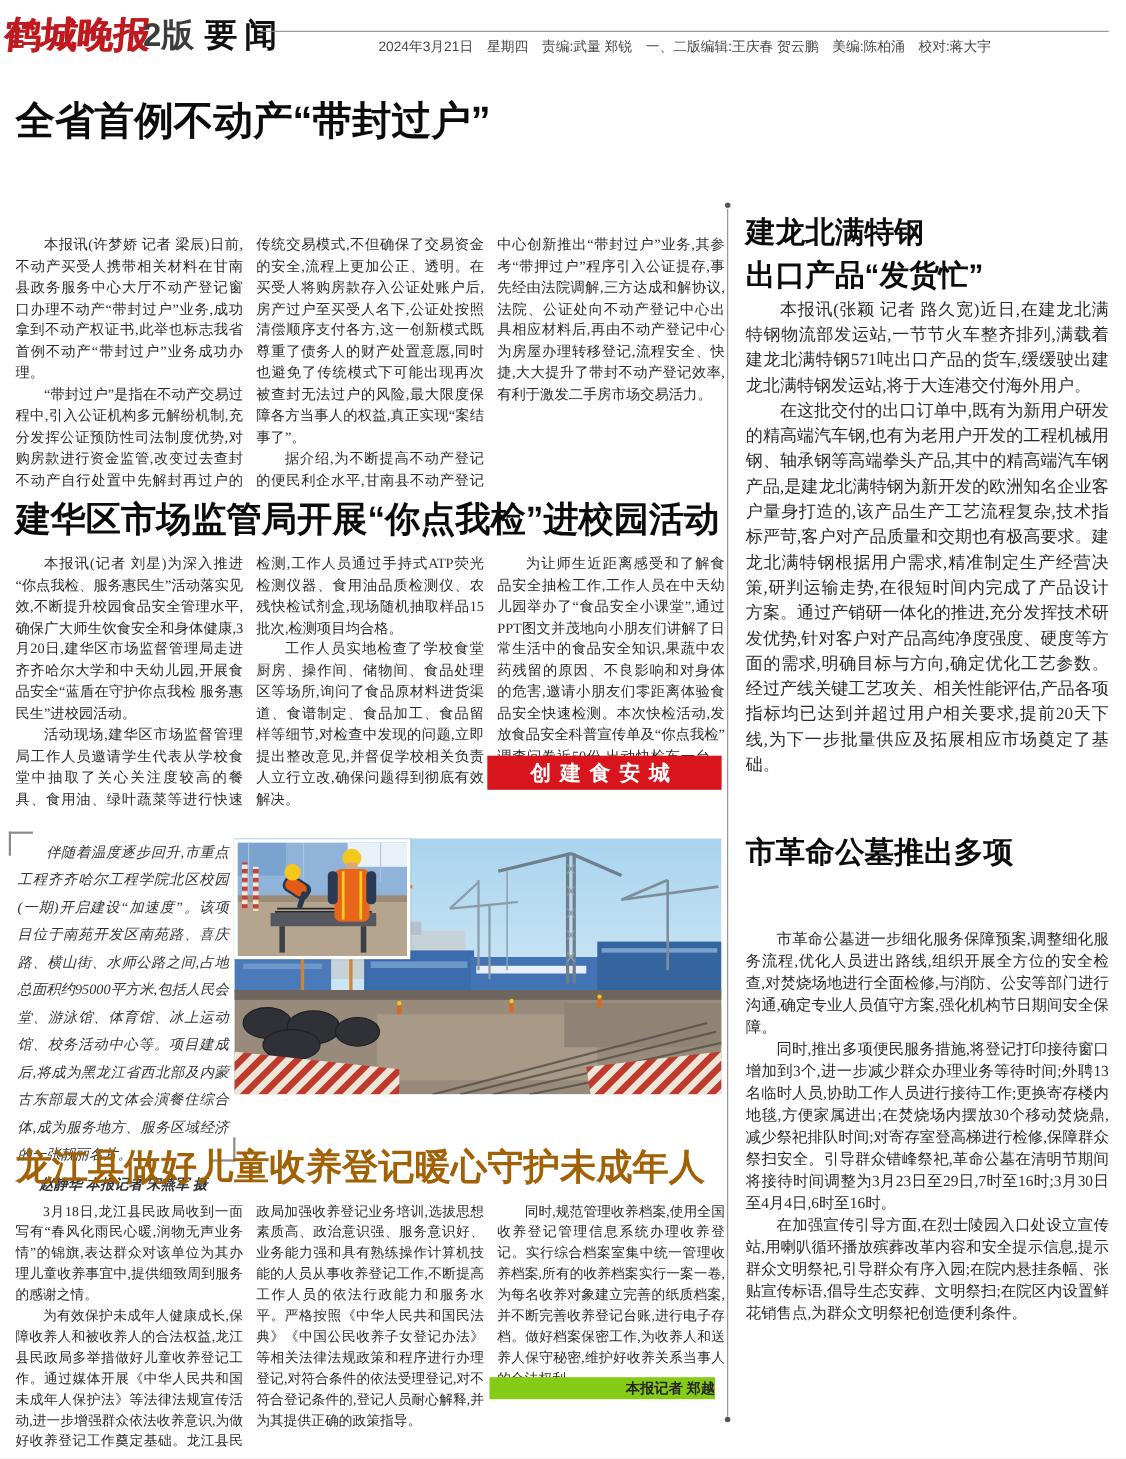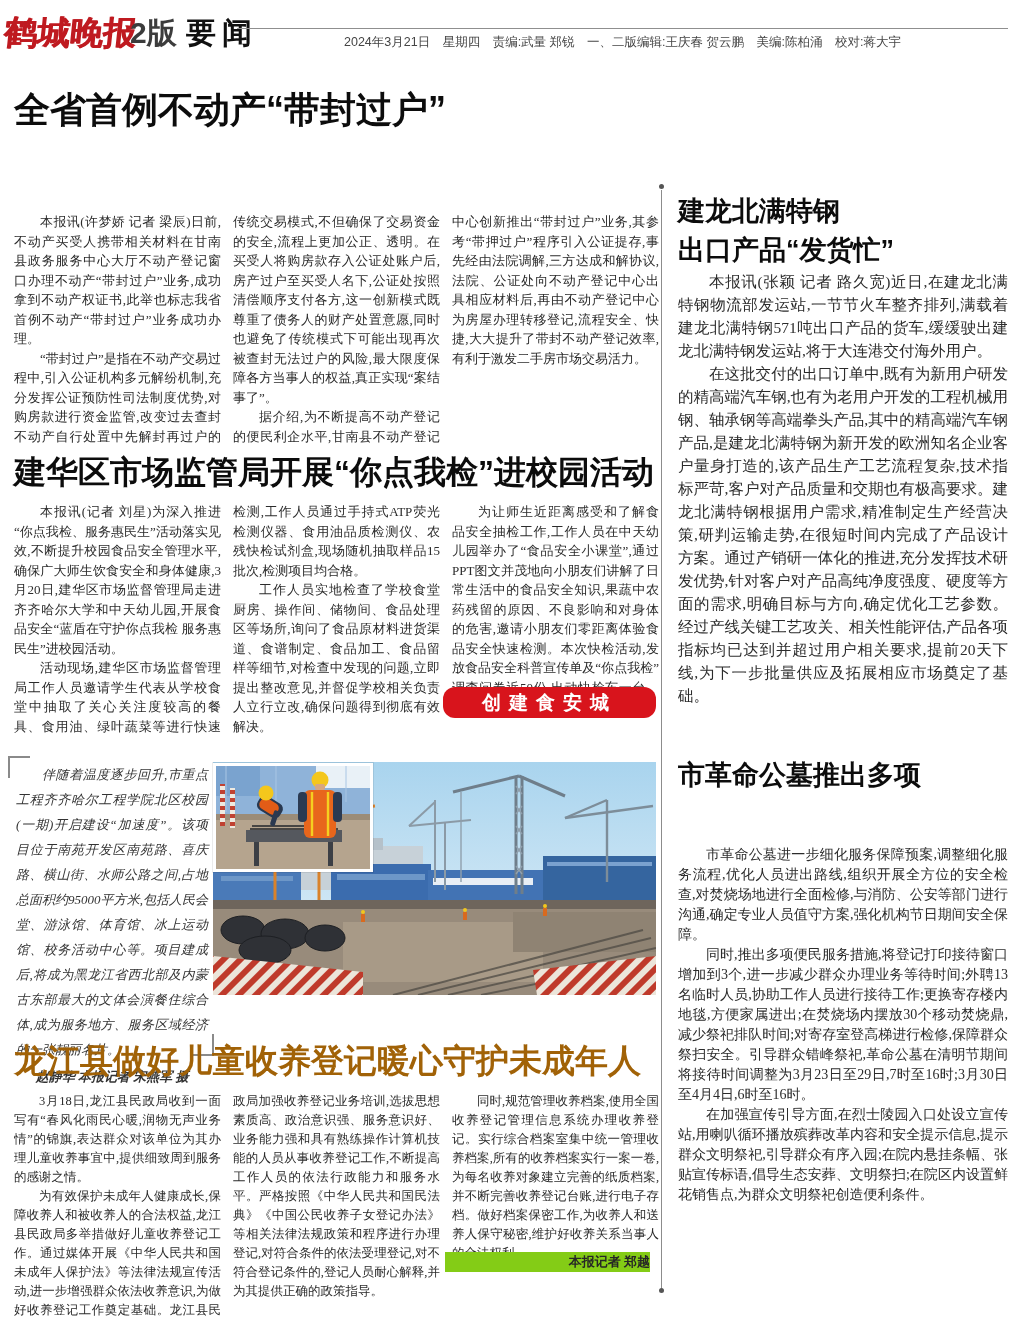--- a/index.html
+++ b/index.html
@@ -32,21 +32,21 @@
   .cols3{column-count:3;column-gap:12px;column-fill:auto;overflow:hidden;}
   .lead-body{left:14px;top:212px;width:645px;height:236px;font-size:13px;line-height:19.5px;}
   .school-body{left:14px;top:502px;width:645px;height:250px;font-size:13px;line-height:19.5px;}
   .adopt-body{left:14px;top:1092px;width:645px;height:228px;font-size:12.5px;line-height:19px;}
   .side-steel-body{left:678px;top:270px;width:330px;height:495px;font-size:15.5px;line-height:23px;}
   .side-cem-body{left:678px;top:845px;width:330px;height:481px;font-size:14px;line-height:20px;}
   
   .mask{background:#ffffff;z-index:1;}
   .banner{left:443px;top:687px;width:213px;height:31px;background:#d8141c;color:#ffffff;
         display:flex;align-items:center;justify-content:center;font-size:19px;font-weight:700;
-        letter-spacing:8px;font-family:"Liberation Sans",sans-serif;z-index:2;border-radius:12px;}
+        letter-spacing:8px;font-family:"Liberation Sans",sans-serif;z-index:2;}
   .byline{left:445px;top:1252px;width:205px;text-align:right;font-size:13px;line-height:20px;
         font-weight:600;background:#84cc16;z-index:2;}
   
   .caption{left:16px;top:762px;width:192px;height:292px;font-style:italic;font-size:13px;
         line-height:25px;text-align:justify;color:#333333;}
   .caption p{margin:0;text-indent:2em;}
   .caption .credit{text-indent:0;text-align:center;font-weight:700;margin-top:2px;}
   .caption::before{content:"";position:absolute;left:-8px;top:-6px;width:20px;height:20px;
         border-left:2px solid #8a8a8a;border-top:2px solid #8a8a8a;}
   .caption::after{content:"";position:absolute;right:-6px;bottom:-2px;width:20px;height:20px;

